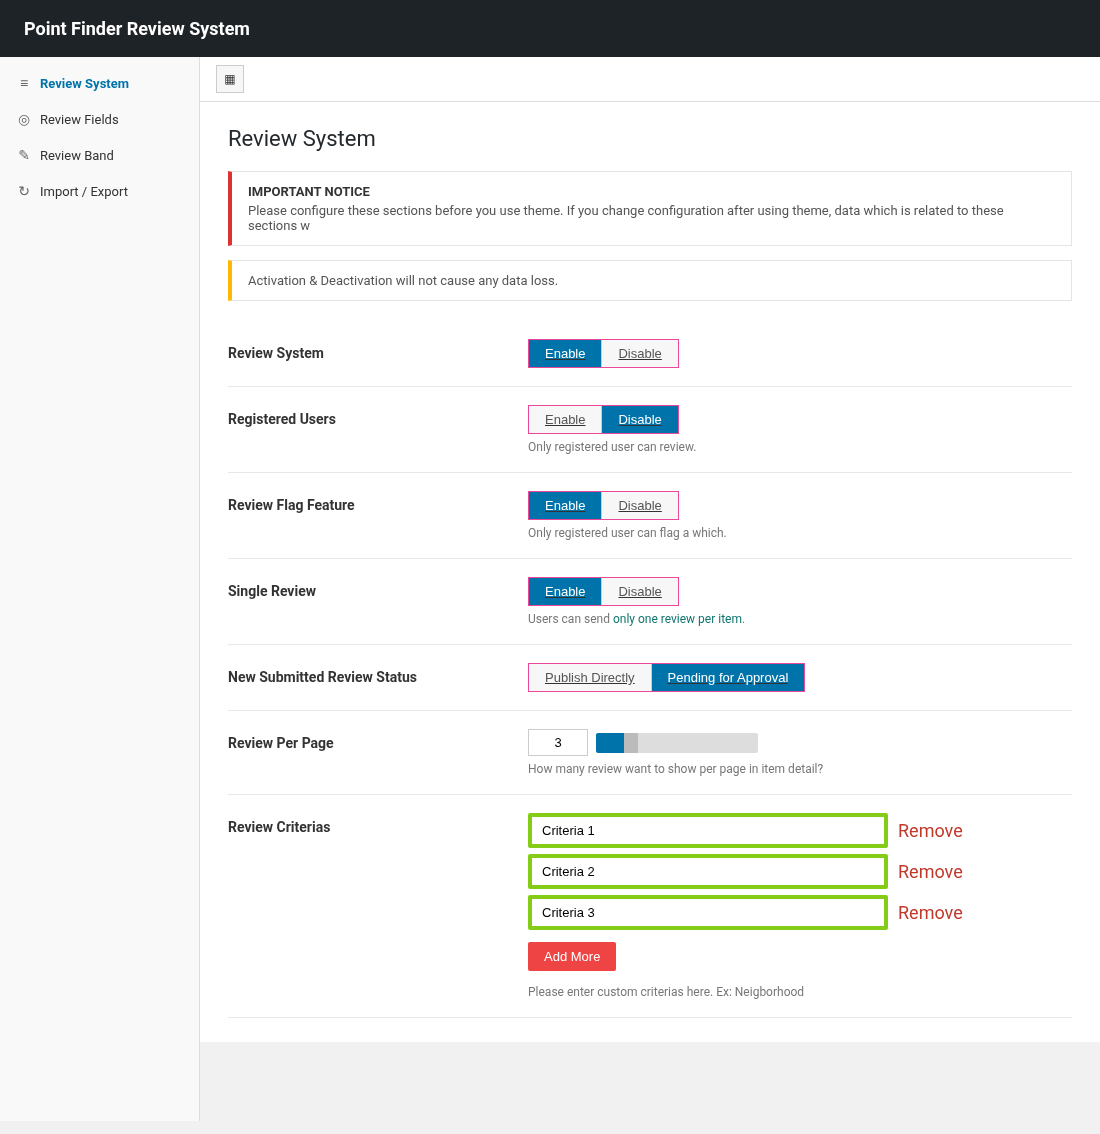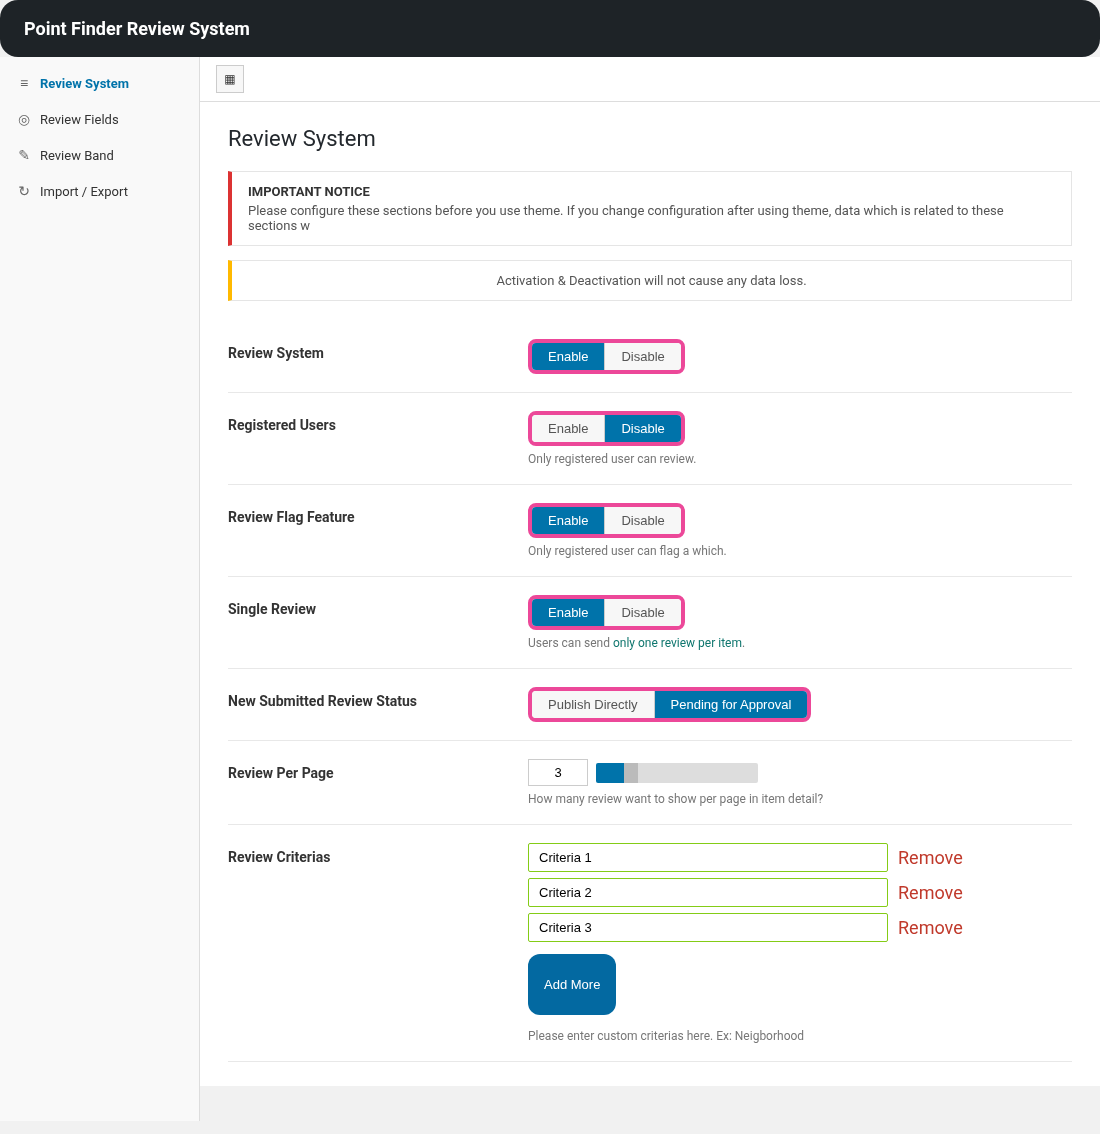--- a/index.html
+++ b/index.html
@@ -5,21 +5,20 @@
     * { box-sizing: border-box; margin: 0; padding: 0; }
     body { font-family: -apple-system, BlinkMacSystemFont, "Segoe UI", Roboto, sans-serif; font-size: 14px; background: #f1f1f1; color: #333; }
 
     
     .app-header {
       background: #1e2327;
       color: #fff;
       padding: 18px 24px;
       font-size: 18px;
       font-weight: bold;
-      border-radius: 18px;
     }
 
     
     .layout {
       display: flex;
       min-height: calc(100vh - 70px);
     }
 
     
     .sidebar {
@@ -113,21 +112,20 @@
       background: #fff;
       padding: 12px 16px;
       margin-bottom: 20px;
       border-top: 1px solid #e5e5e5;
       border-right: 1px solid #e5e5e5;
       border-bottom: 1px solid #e5e5e5;
     }
     .notice-warning .notice-text {
       font-size: 13px;
       color: #555;
-      text-align: center;
     }
 
     
     .settings-row {
       display: flex;
       align-items: flex-start;
       padding: 18px 0;
       border-bottom: 1px solid #e8e8e8;
       gap: 0;
     }
@@ -143,23 +141,24 @@
     }
     .settings-hint {
       font-size: 12px;
       color: #777;
       margin-top: 6px;
     }
 
     
     .btn-group {
       display: inline-flex;
-      border: 4px solid #ec4899;
-      border-radius: 8px;
+      border: 1px solid #ec4899;
+      border-radius: 0;
       overflow: hidden;
+      text-decoration: underline;
     }
     .btn-toggle {
       padding: 6px 16px;
       font-size: 13px;
       cursor: pointer;
       border: none;
       background: #f7f7f7;
       color: #555;
       border-right: 1px solid #ccc;
     }
@@ -207,40 +206,40 @@
 
     
     .criteria-row {
       display: flex;
       align-items: center;
       margin-bottom: 6px;
       gap: 10px;
     }
     .criteria-input {
       width: 360px;
-      border: 1px solid #84cc16;
+      border: 4px solid #84cc16;
       padding: 6px 10px;
       font-size: 13px;
       border-radius: 2px;
     }
     .remove-link {
       color: #c0392b;
       cursor: pointer;
       font-size: 18px;
       text-decoration: none;
     }
 
     .btn-add-more {
-      background: #0369a1;
+      background: #ef4444;
       color: #fff;
       border: none;
-      padding: 23px 16px;
-      font-size: 13px;
-      cursor: pointer;
-      border-radius: 12px;
+      padding: 7px 16px;
+      font-size: 13px;
+      cursor: pointer;
+      border-radius: 2px;
       margin-top: 6px;
       margin-bottom: 8px;
     }
   </style>
 </head>
 <body>
 
 <div class="app-header">
   <span>Point Finder Review System</span>
 </div>

